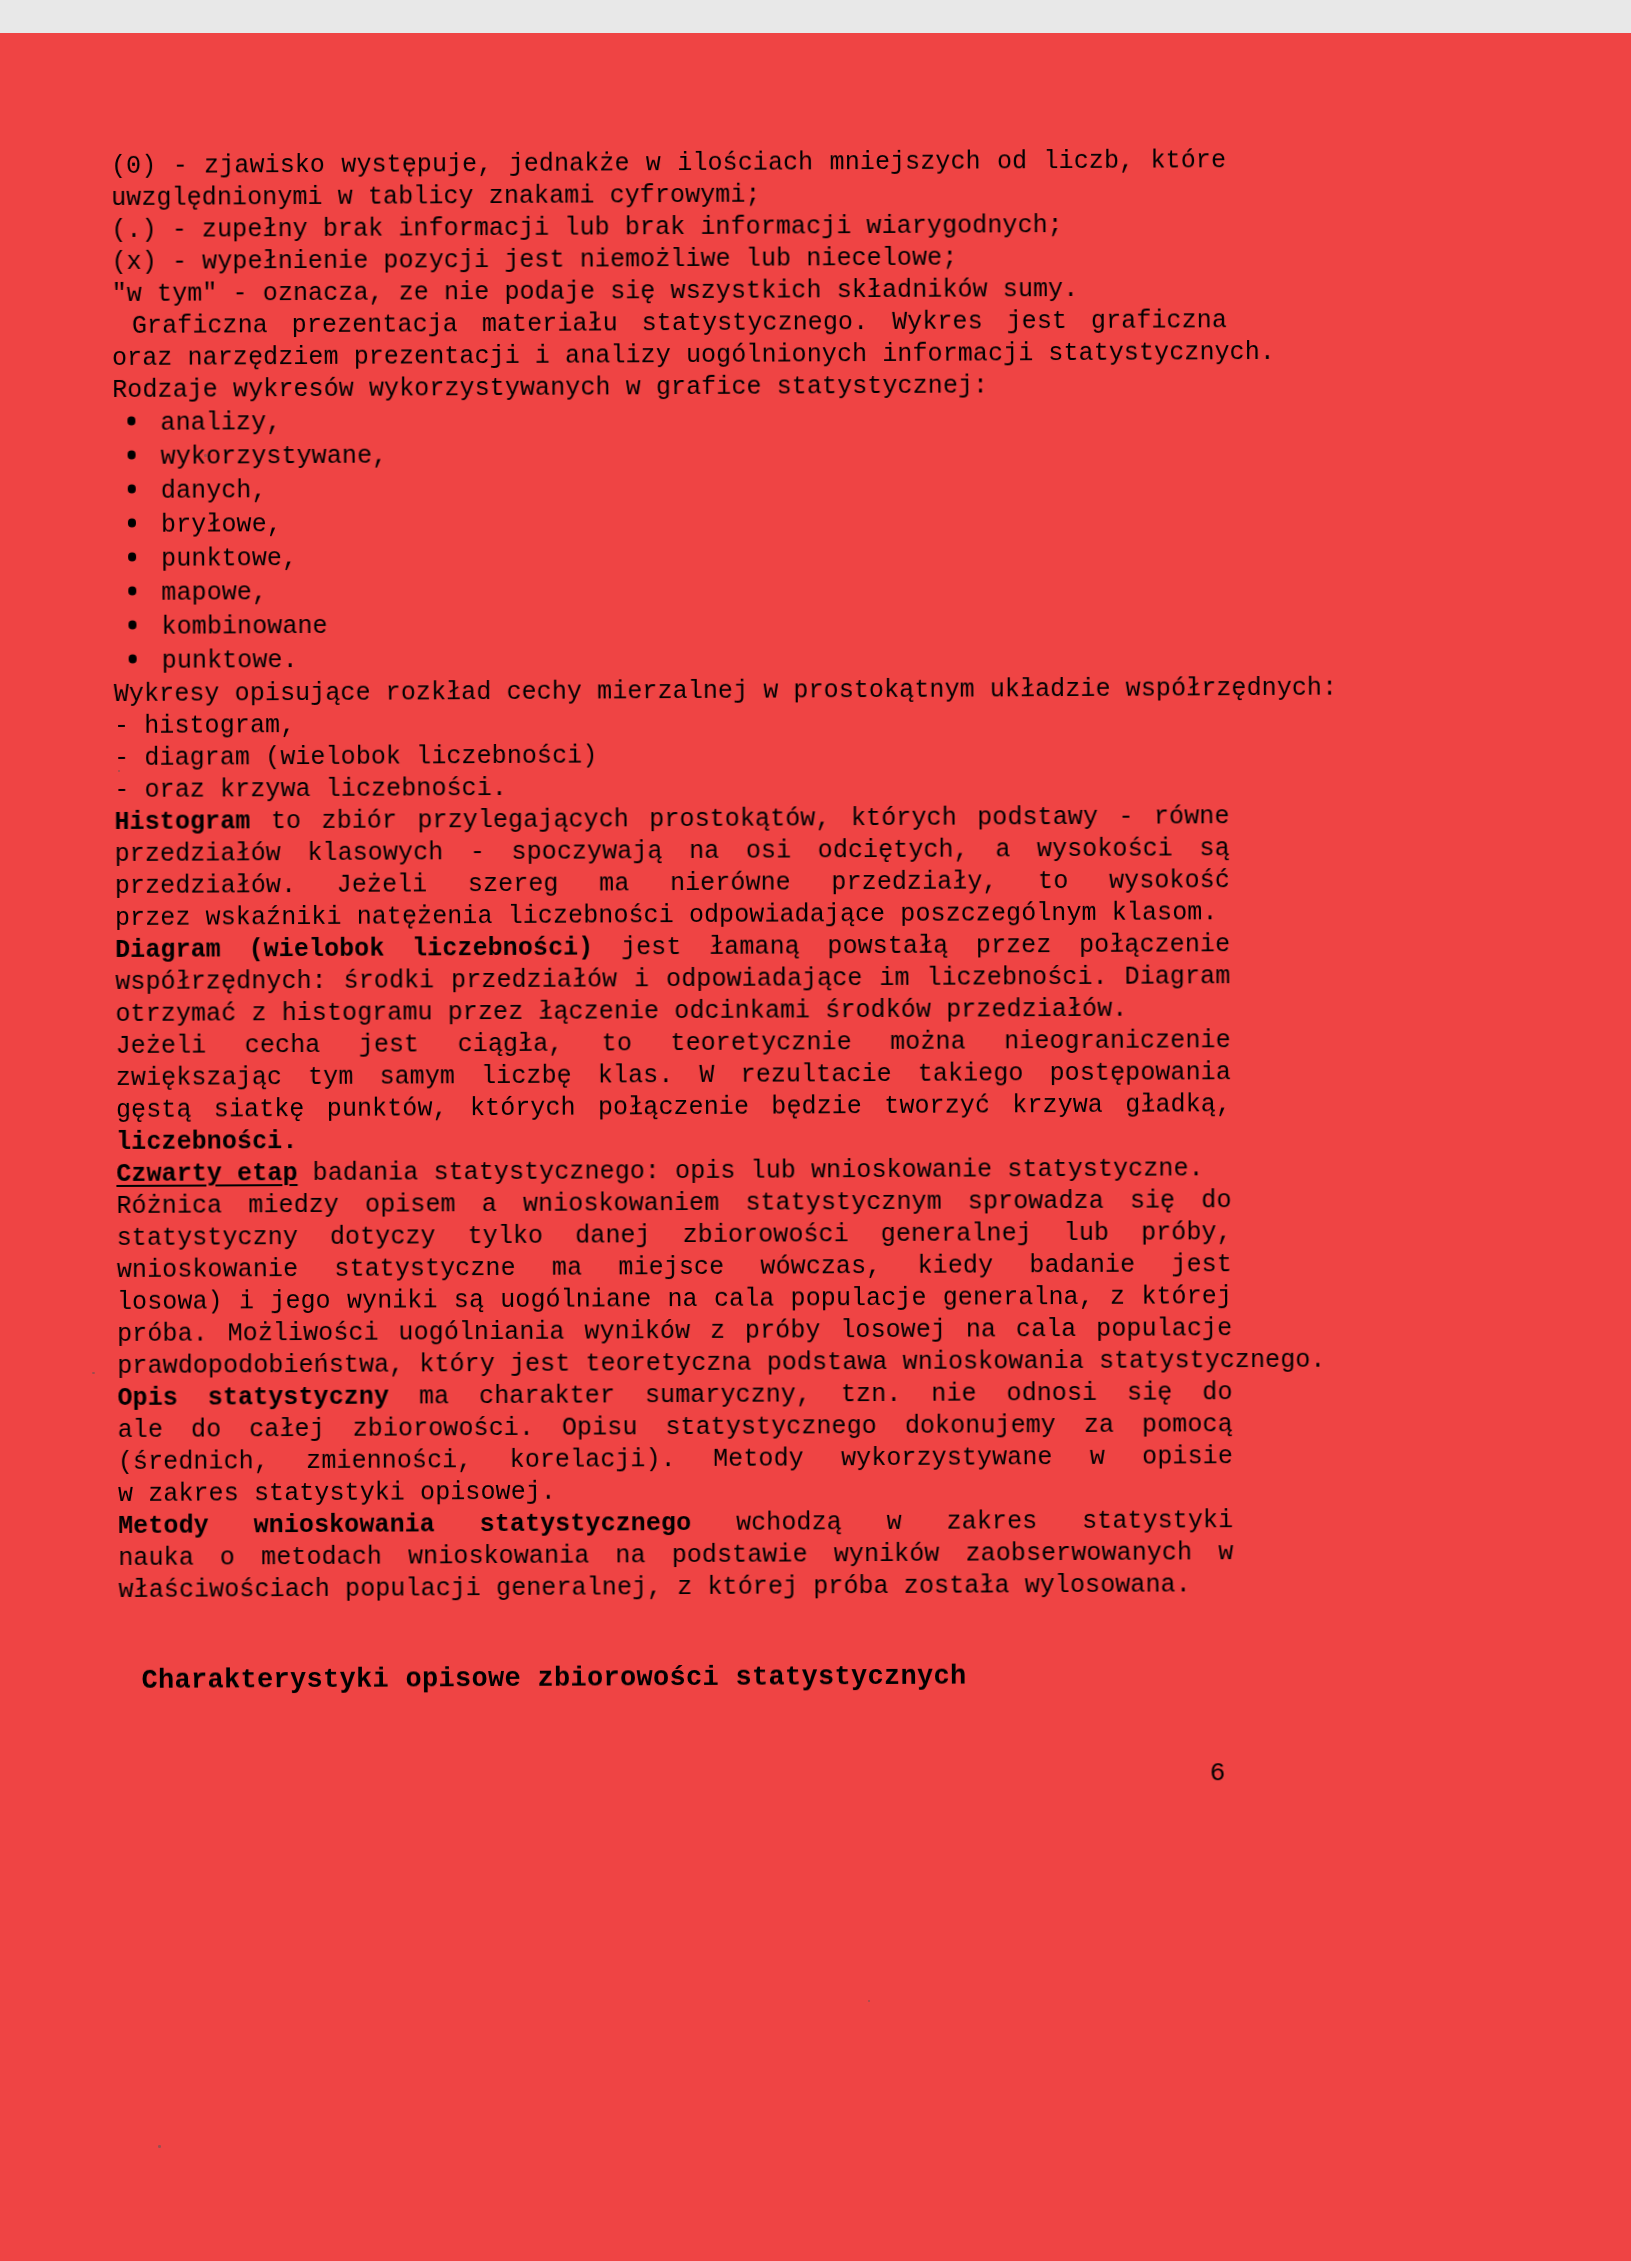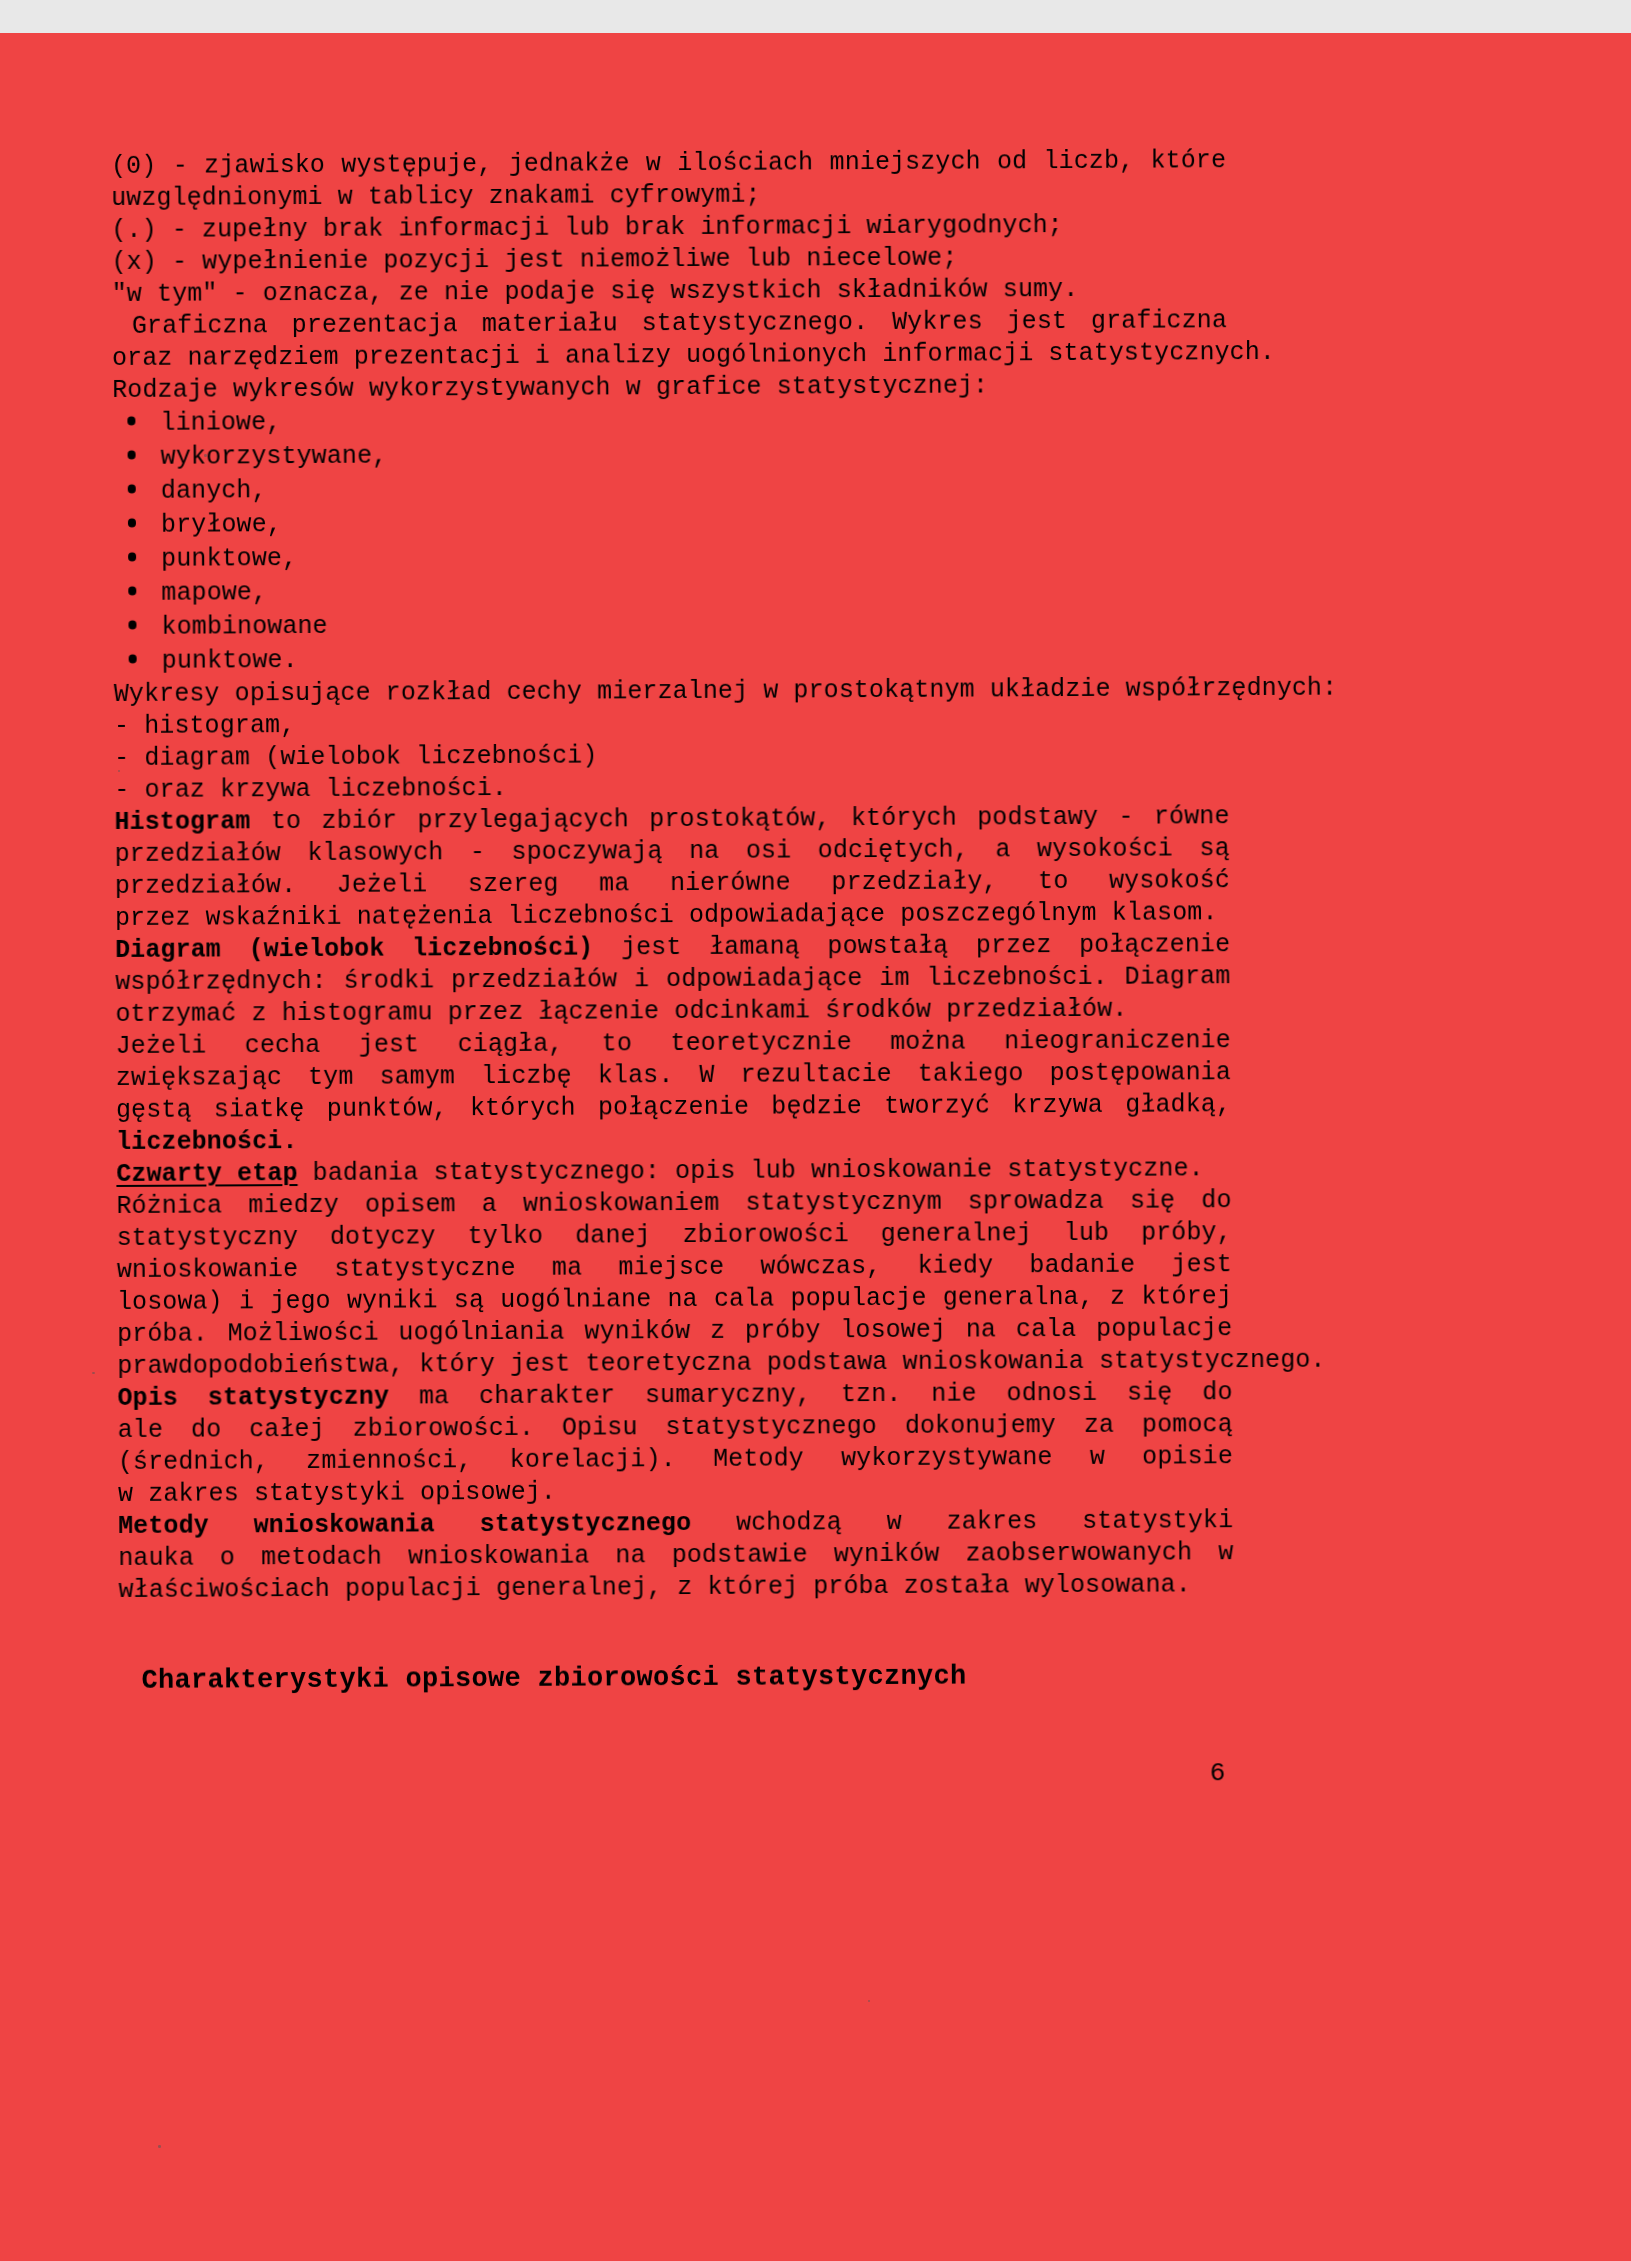--- a/index.html
+++ b/index.html
@@ -70,21 +70,21 @@
   <div class="content">
     <div id="doc">
         <div class="ln just"><span class="">(0) - zjawisko występuje, jednakże w ilościach mniejszych od liczb, które mogły być wyrażone</span></div>
         <div class="ln"><span class="">uwzględnionymi w tablicy znakami cyfrowymi;</span></div>
         <div class="ln"><span class="">(.) - zupełny brak informacji lub brak informacji wiarygodnych;</span></div>
         <div class="ln"><span class="">(x) - wypełnienie pozycji jest niemożliwe lub niecelowe;</span></div>
         <div class="ln"><span class="">"w tym" - oznacza, ze nie podaje się wszystkich składników sumy.</span></div>
         <div class="ln just indent"><span class="">Graficzna prezentacja materiału statystycznego. Wykres jest graficzna forma rejestracji danych</span></div>
         <div class="ln"><span class="">oraz narzędziem prezentacji  i analizy uogólnionych informacji statystycznych.</span></div>
         <div class="ln"><span class="">Rodzaje wykresów wykorzystywanych w grafice statystycznej:</span></div>
-        <div class="ln bullet"><span class="dot"></span><span class="">liniowe,</span></div>
+        <div class="ln bullet"><span class="dot"></span><span class="">analizy,</span></div>
         <div class="ln bullet"><span class="dot"></span><span class="">wykorzystywane,</span></div>
         <div class="ln bullet"><span class="dot"></span><span class="">danych,</span></div>
         <div class="ln bullet"><span class="dot"></span><span class="">bryłowe,</span></div>
         <div class="ln bullet"><span class="dot"></span><span class="">punktowe,</span></div>
         <div class="ln bullet"><span class="dot"></span><span class="">mapowe,</span></div>
         <div class="ln bullet"><span class="dot"></span><span class="">kombinowane</span></div>
         <div class="ln bullet"><span class="dot"></span><span class="">punktowe.</span></div>
         <div class="ln"><span class="">Wykresy  opisujące rozkład cechy mierzalnej w prostokątnym układzie współrzędnych:</span></div>
         <div class="ln"><span class="">- histogram,</span></div>
         <div class="ln"><span class="">- diagram (wielobok liczebności)</span></div>

